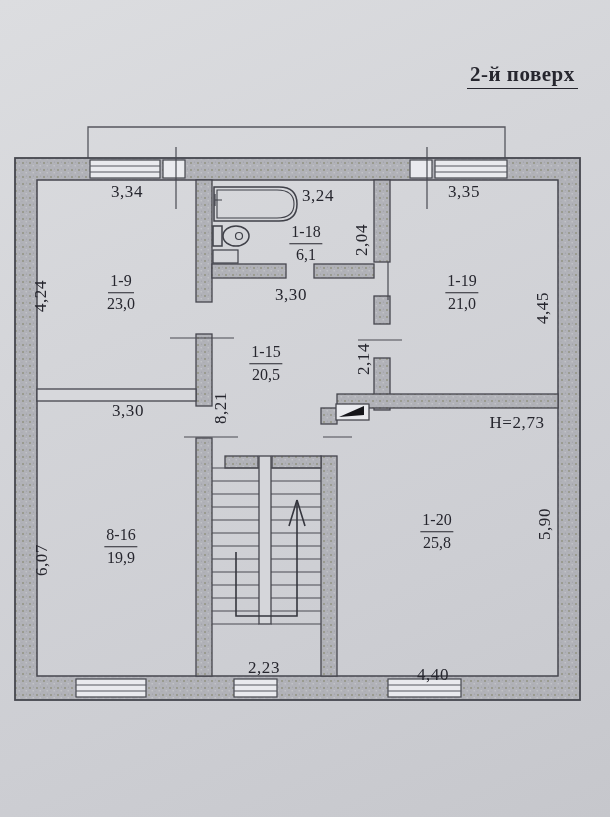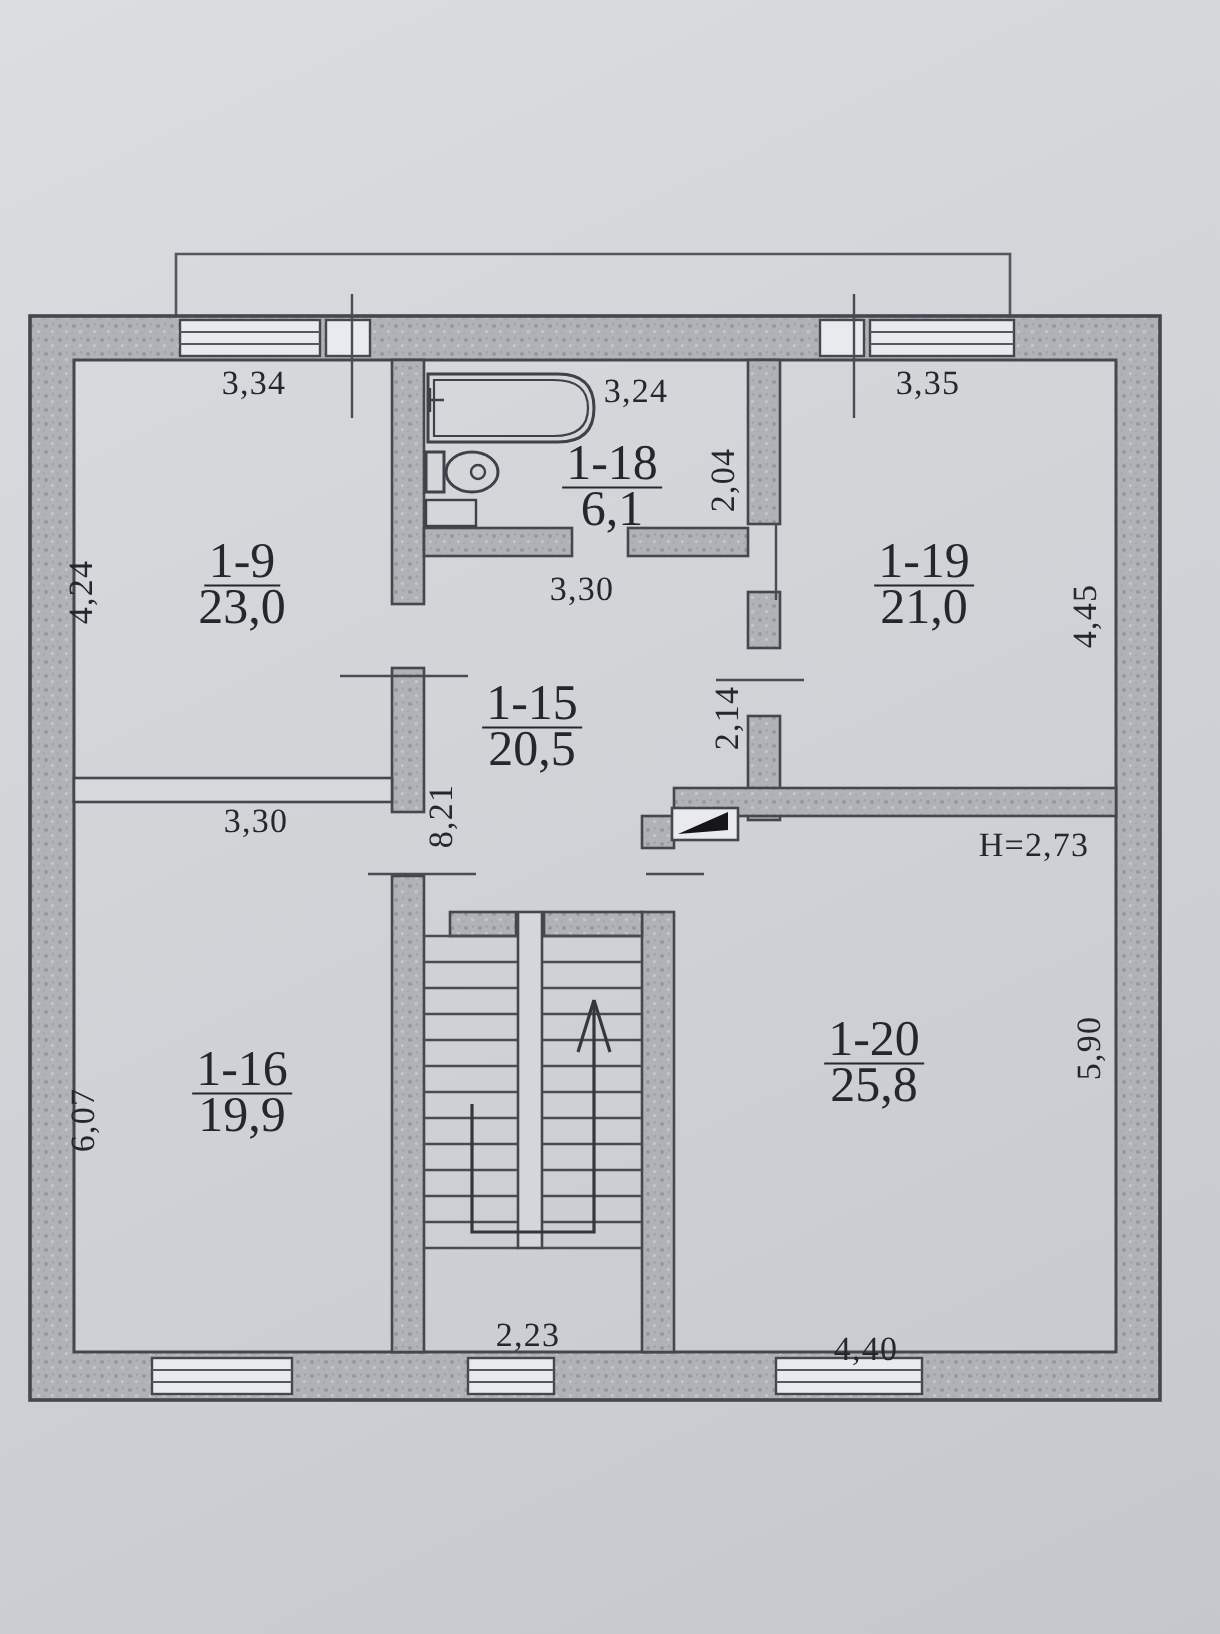--- a/index.html
+++ b/index.html
@@ -14,21 +14,21 @@
     border-bottom:1.6px solid #26262e; padding:0 3px 1px; letter-spacing:0.5px;
     white-space:nowrap;
   }
   .label {
     position:absolute; transform:translate(-50%,-50%); font-size:17px;
     white-space:nowrap; letter-spacing:0.6px;
   }
   .label.v { transform:translate(-50%,-50%) rotate(-90deg); }
   .room-label {
     position:absolute; transform:translate(-50%,-50%); text-align:center;
-    font-size:25px; line-height:21px; white-space:nowrap;
+    font-size:16px; line-height:21px; white-space:nowrap;
   }
   .room-label .rid { display:inline-block; border-bottom:1.5px solid #26262e; padding:0 2px 0.5px; }
   .room-label .rarea { display:block; }
 </style>
 </head>
 <body>
 
 <div class="page">
 
   <svg class="plan-svg" width="610" height="817" viewBox="0 0 610 817">
@@ -102,20 +102,21 @@
       <circle cx="239" cy="236" r="3.5" stroke-width="1.2"></circle>
       <rect x="213" y="250" width="25" height="13" stroke-width="1.2"></rect>
     </g>
 
     <g>
       <rect x="336" y="404" width="33" height="16" fill="#e9eaee" stroke="#45464e" stroke-width="1.3"></rect>
       <polygon points="339,417 364,406 364,415" fill="#15151a"></polygon>
     </g>
   </svg>
 
+  <div class="title">2-й поверх</div>
 
   <div class="label" style="left:127px;top:192px">3,34</div>
   <div class="label" style="left:318px;top:196px">3,24</div>
   <div class="label" style="left:464px;top:192px">3,35</div>
   <div class="label v" style="left:41px;top:296px">4,24</div>
   <div class="label v" style="left:42px;top:560px">6,07</div>
   <div class="label v" style="left:362px;top:240px">2,04</div>
   <div class="label" style="left:291px;top:295px">3,30</div>
   <div class="label v" style="left:221px;top:408px">8,21</div>
   <div class="label v" style="left:364px;top:359px">2,14</div>
@@ -136,21 +137,21 @@
   </div>
   <div class="room-label" style="left:462px;top:292px">
     <span class="rid">1-19</span>
     <span class="rarea">21,0</span>
   </div>
   <div class="room-label" style="left:266px;top:363px">
     <span class="rid">1-15</span>
     <span class="rarea">20,5</span>
   </div>
   <div class="room-label" style="left:121px;top:546px">
-    <span class="rid">1-16</span>
+    <span class="rid">8-16</span>
     <span class="rarea">19,9</span>
   </div>
   <div class="room-label" style="left:437px;top:531px">
     <span class="rid">1-20</span>
     <span class="rarea">25,8</span>
   </div>
 
 </div>
 
 </body></html>

